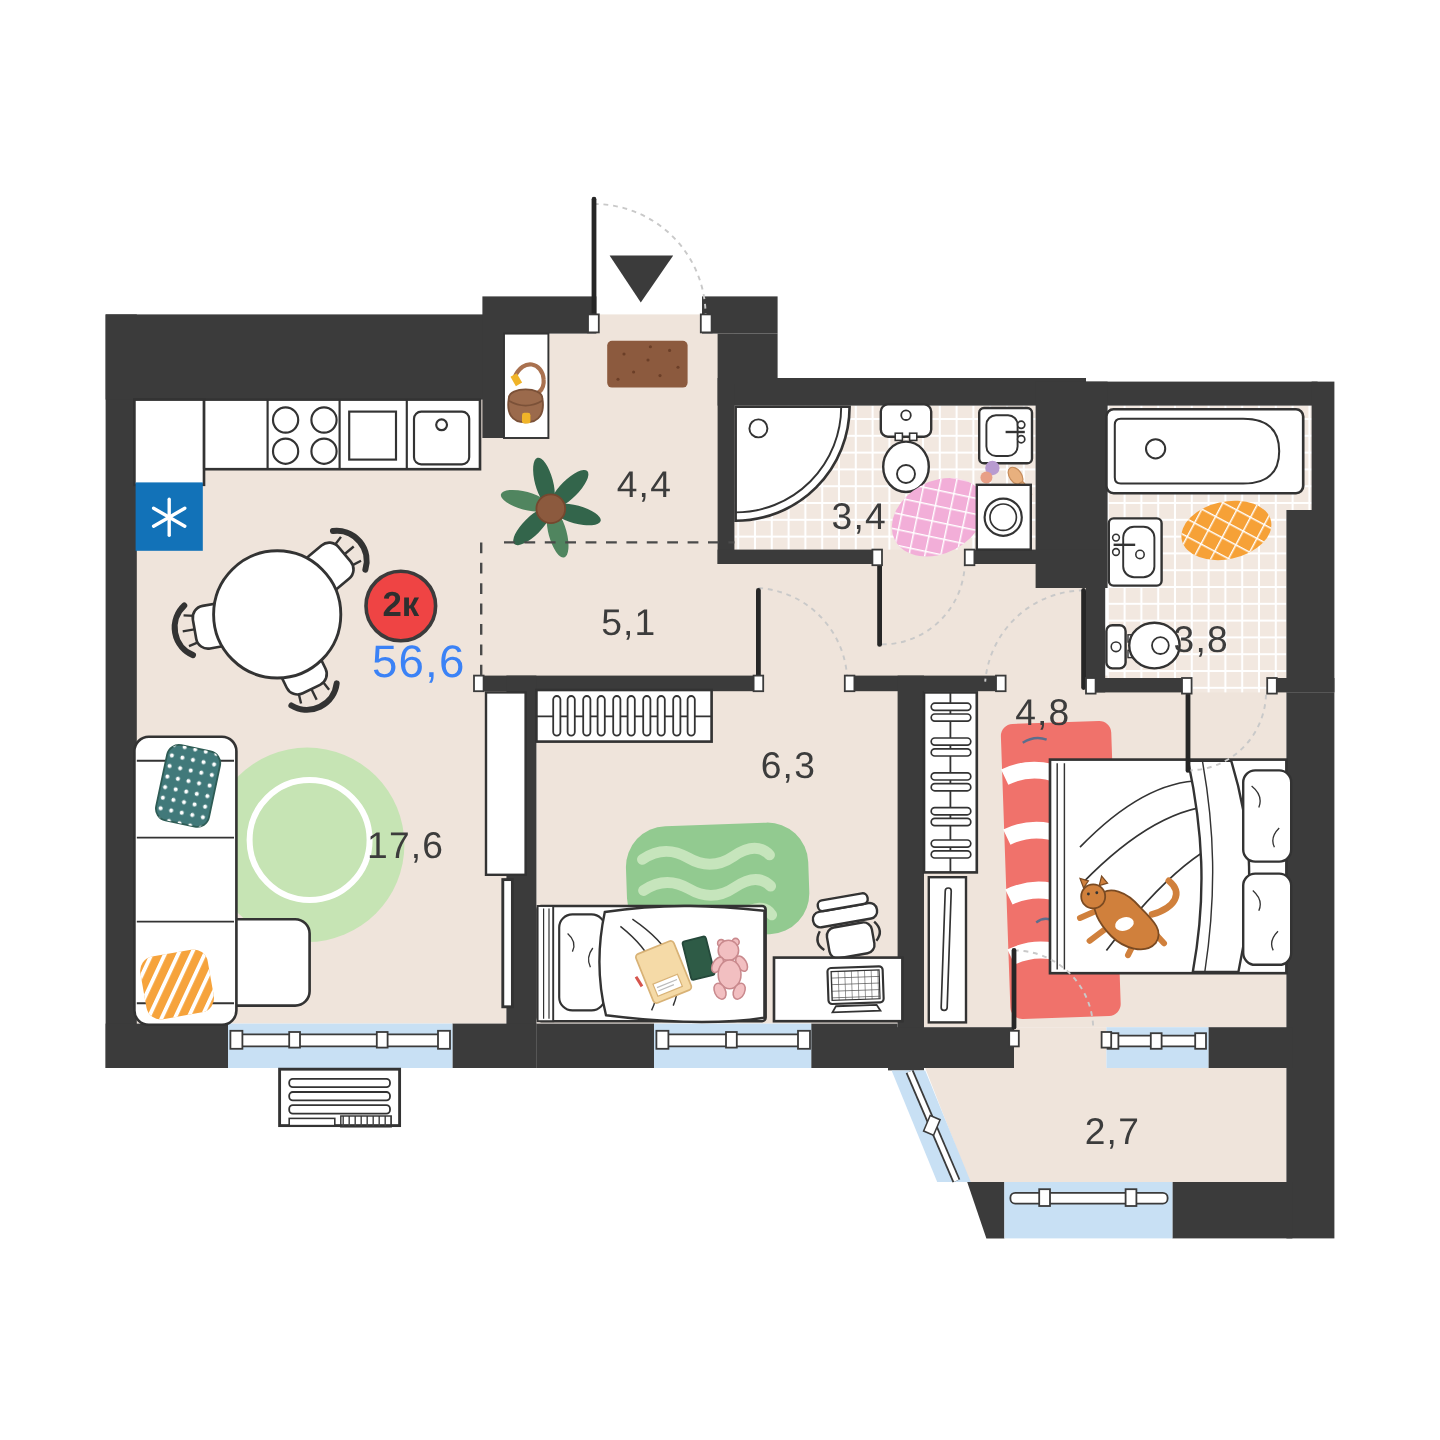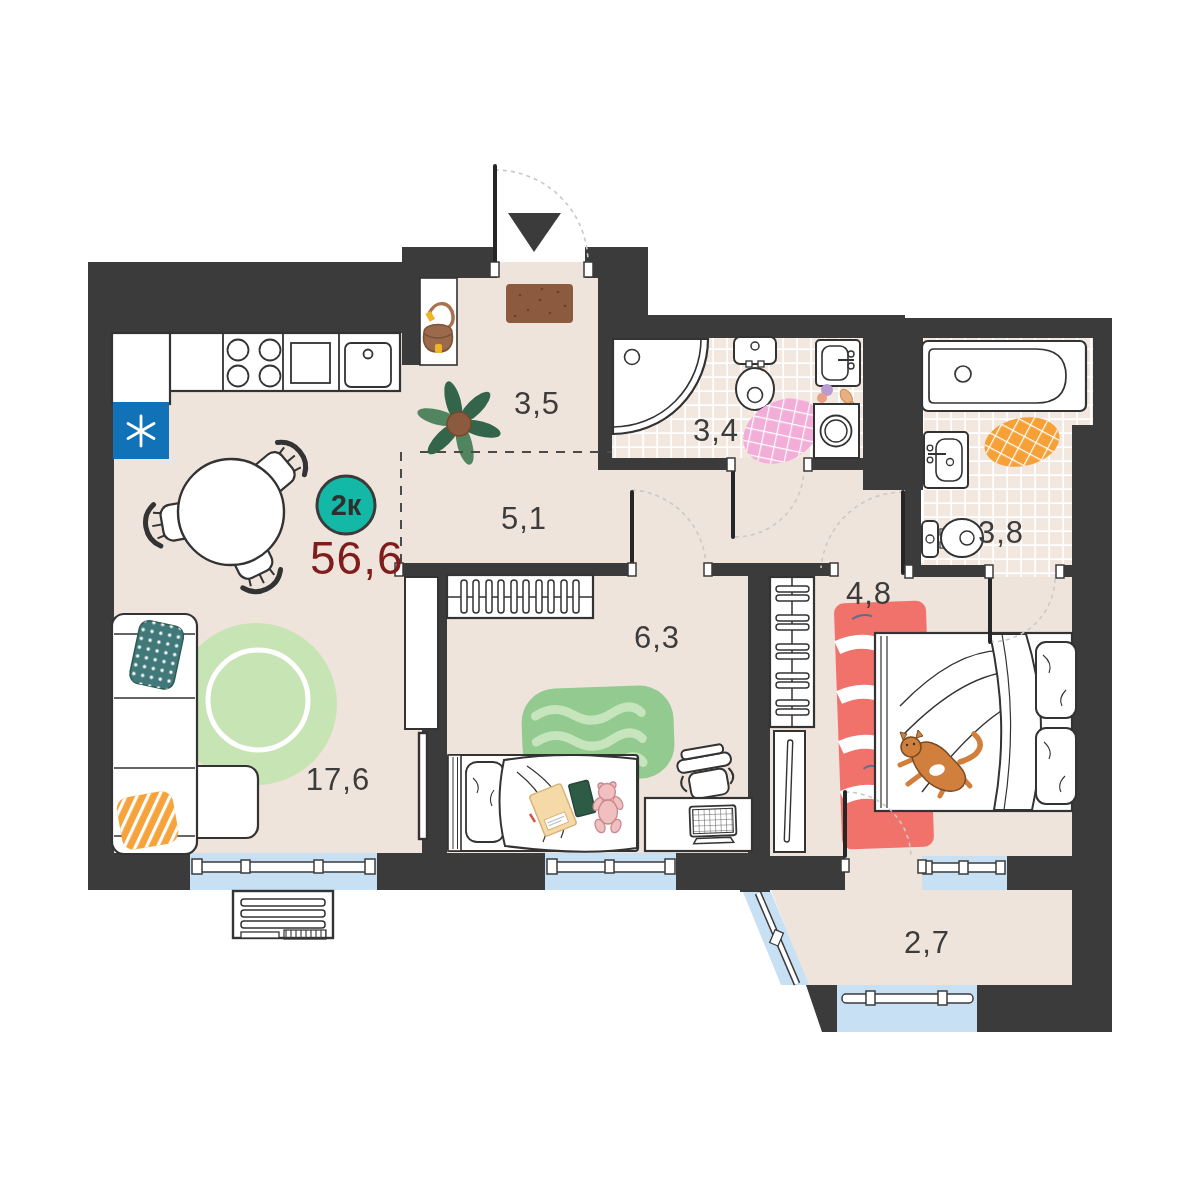--- a/index.html
+++ b/index.html
@@ -1,25 +1,25 @@
 <!DOCTYPE html>
 <html><head>
 <meta charset="utf-8">
 <style>
   html,body{margin:0;padding:0;background:#fff;}
   .canvas{position:relative;width:1200px;height:1200px;background:#ffffff;overflow:hidden;
           font-family:"Liberation Sans", sans-serif;}
   .canvas svg{position:absolute;left:0;top:0;}
   .area{position:absolute;transform:translate(-50%,-50%);font-size:31px;color:#3C3C3C;
         letter-spacing:1px;white-space:nowrap;}
-  .badge{position:absolute;left:346px;top:505px;transform:translate(-50%,-50%);
-         width:55px;height:55px;border-radius:50%;background:#14b8a6;border:3px solid #3B3B3B;
+  .badge{position:absolute;left:334px;top:505px;transform:translate(-50%,-50%);
+         width:55px;height:55px;border-radius:50%;background:#ef4444;border:3px solid #3B3B3B;
          display:flex;align-items:center;justify-content:center;
          font-size:29px;font-weight:bold;color:#2F2F2F;}
-  .total{position:absolute;left:310px;top:531px;font-size:46px;color:#7f1d1d;
+  .total{position:absolute;left:310px;top:531px;font-size:38px;color:#3b82f6;
          font-weight:500;letter-spacing:1px;text-align:center;}
 </style>
 </head>
 <body>
 
 <div class="canvas">
 <svg width="1200" height="1200" viewBox="0 0 1200 1200">
   <defs>
     <pattern id="tile" width="14" height="14" patternUnits="userSpaceOnUse">
       <rect width="14" height="14" fill="#F2E8E0"></rect>
@@ -488,21 +488,21 @@
       <rect x="841" y="859" width="8" height="13"></rect>
           <rect x="918" y="860" width="8" height="13"></rect>
     </g>
     <path d="M420,452 H612 M401,452 V563" stroke="#4A4A4A" stroke-width="2" stroke-dasharray="9 8" fill="none"></path>
   </g>
 </svg>
 
   <div class="badge">2к</div>
   <div class="total">56,6</div>
 
-  <div class="area" style="left:537px;top:404px">3,5</div>
+  <div class="area" style="left:537px;top:404px">4,4</div>
   <div class="area" style="left:716px;top:431px">3,4</div>
   <div class="area" style="left:524px;top:519px">5,1</div>
   <div class="area" style="left:1001px;top:533px">3,8</div>
   <div class="area" style="left:869px;top:594px">4,8</div>
   <div class="area" style="left:657px;top:638px">6,3</div>
-  <div class="area" style="left:338px;top:780px">17,6</div>
+  <div class="area" style="left:338px;top:705px">17,6</div>
   <div class="area" style="left:927px;top:943px">2,7</div>
 </div>
 
 </body></html>

